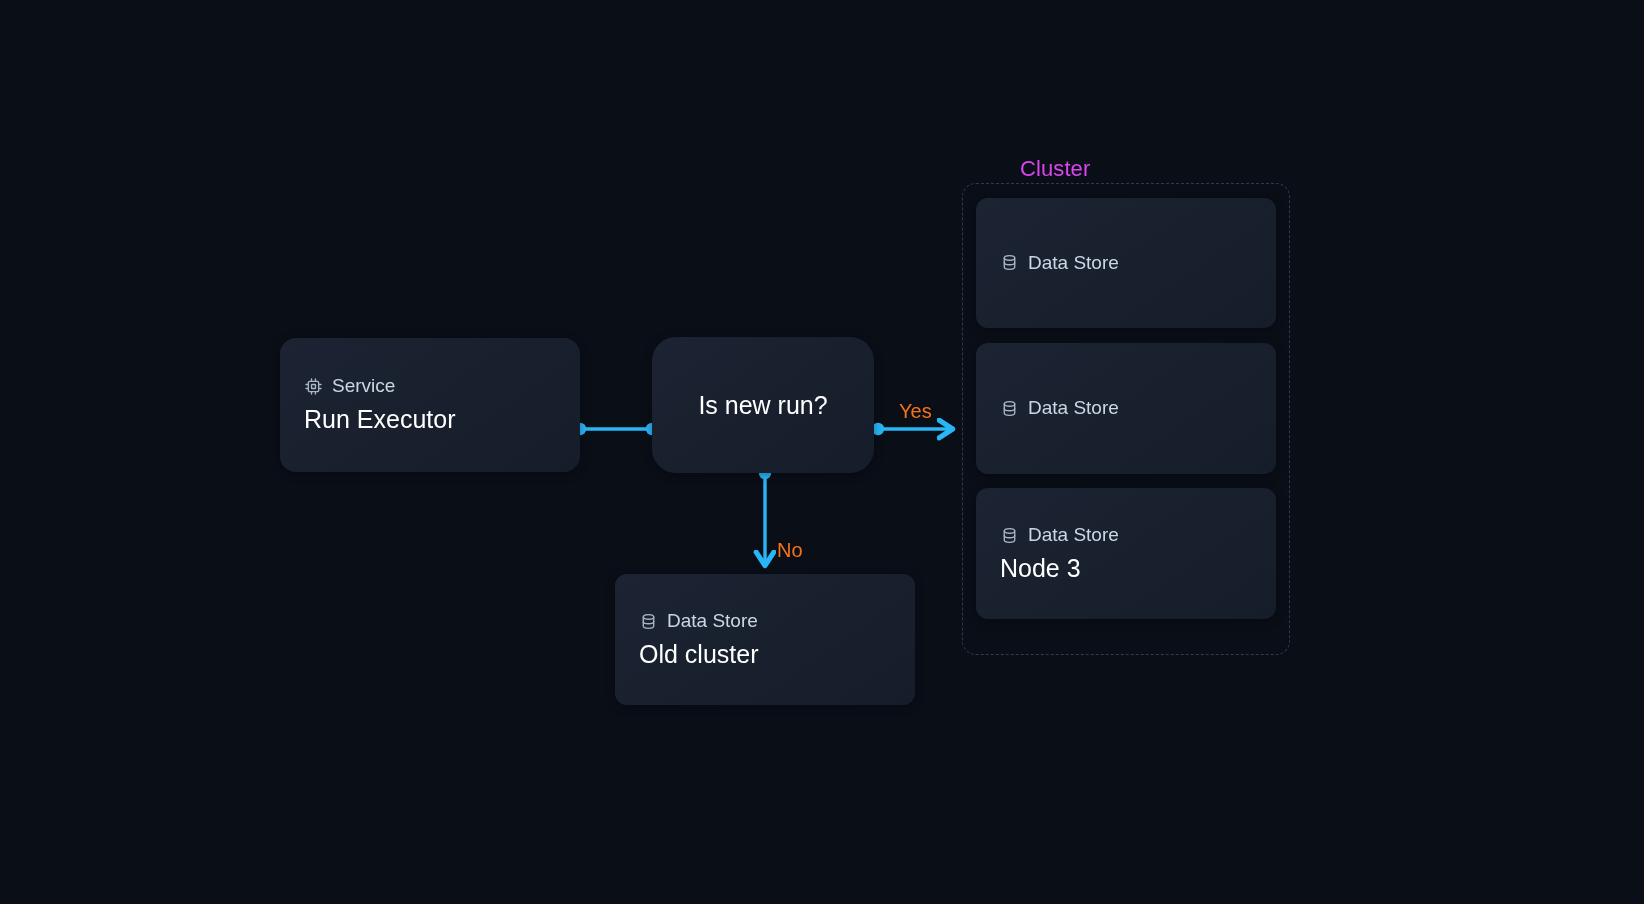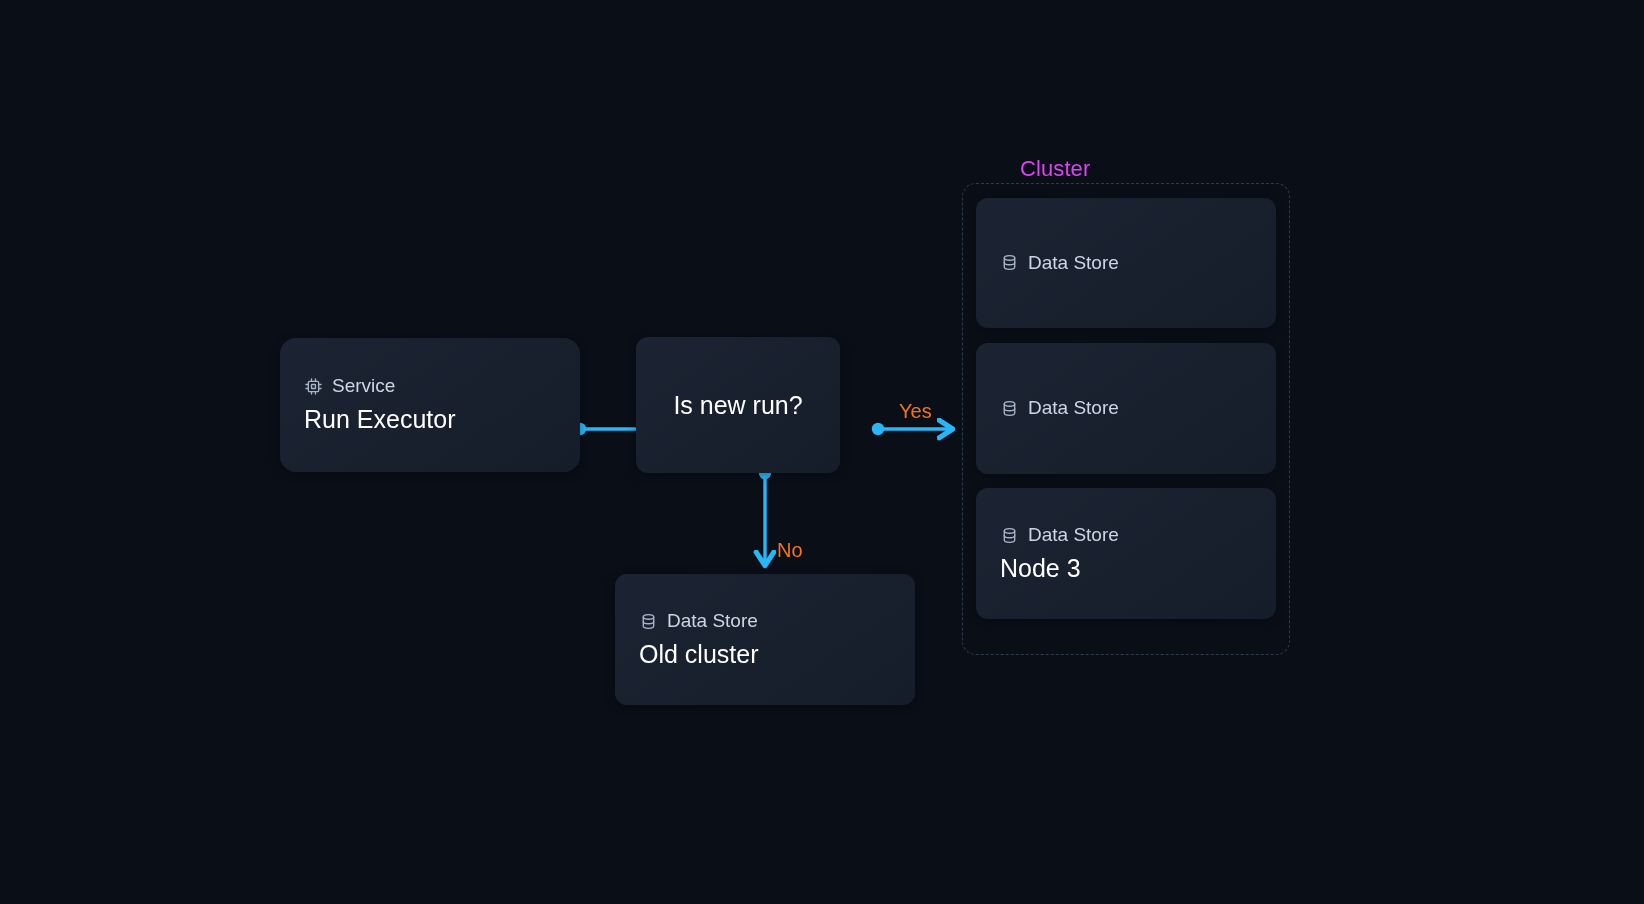--- a/index.html
+++ b/index.html
@@ -79,21 +79,21 @@
   .node-title {
     margin-top: 8px;
     font-size: 25px;
     color: #ffffff;
     line-height: 1.15;
     white-space: nowrap;
   }
 
   
   #node-service   { left: 280px; top: 338px; width: 300px; height: 134px; border-radius: 16px; }
-  #node-decision  { left: 636px; top: 337px; width: 204px; height: 136px; }
+  #node-decision  { left: 652px; top: 337px; width: 222px; height: 136px; border-radius: 24px; }
   #node-oldcluster{ left: 615px; top: 574px; width: 300px; height: 131px; }
   #node-1 { left: 976px; top: 198px; width: 300px; height: 130px; }
   #node-2 { left: 976px; top: 343px; width: 300px; height: 131px; }
   #node-3 { left: 976px; top: 488px; width: 300px; height: 131px; }
 
   .decision-text {
     position: absolute;
     inset: 0;
     display: flex;
     align-items: center;

